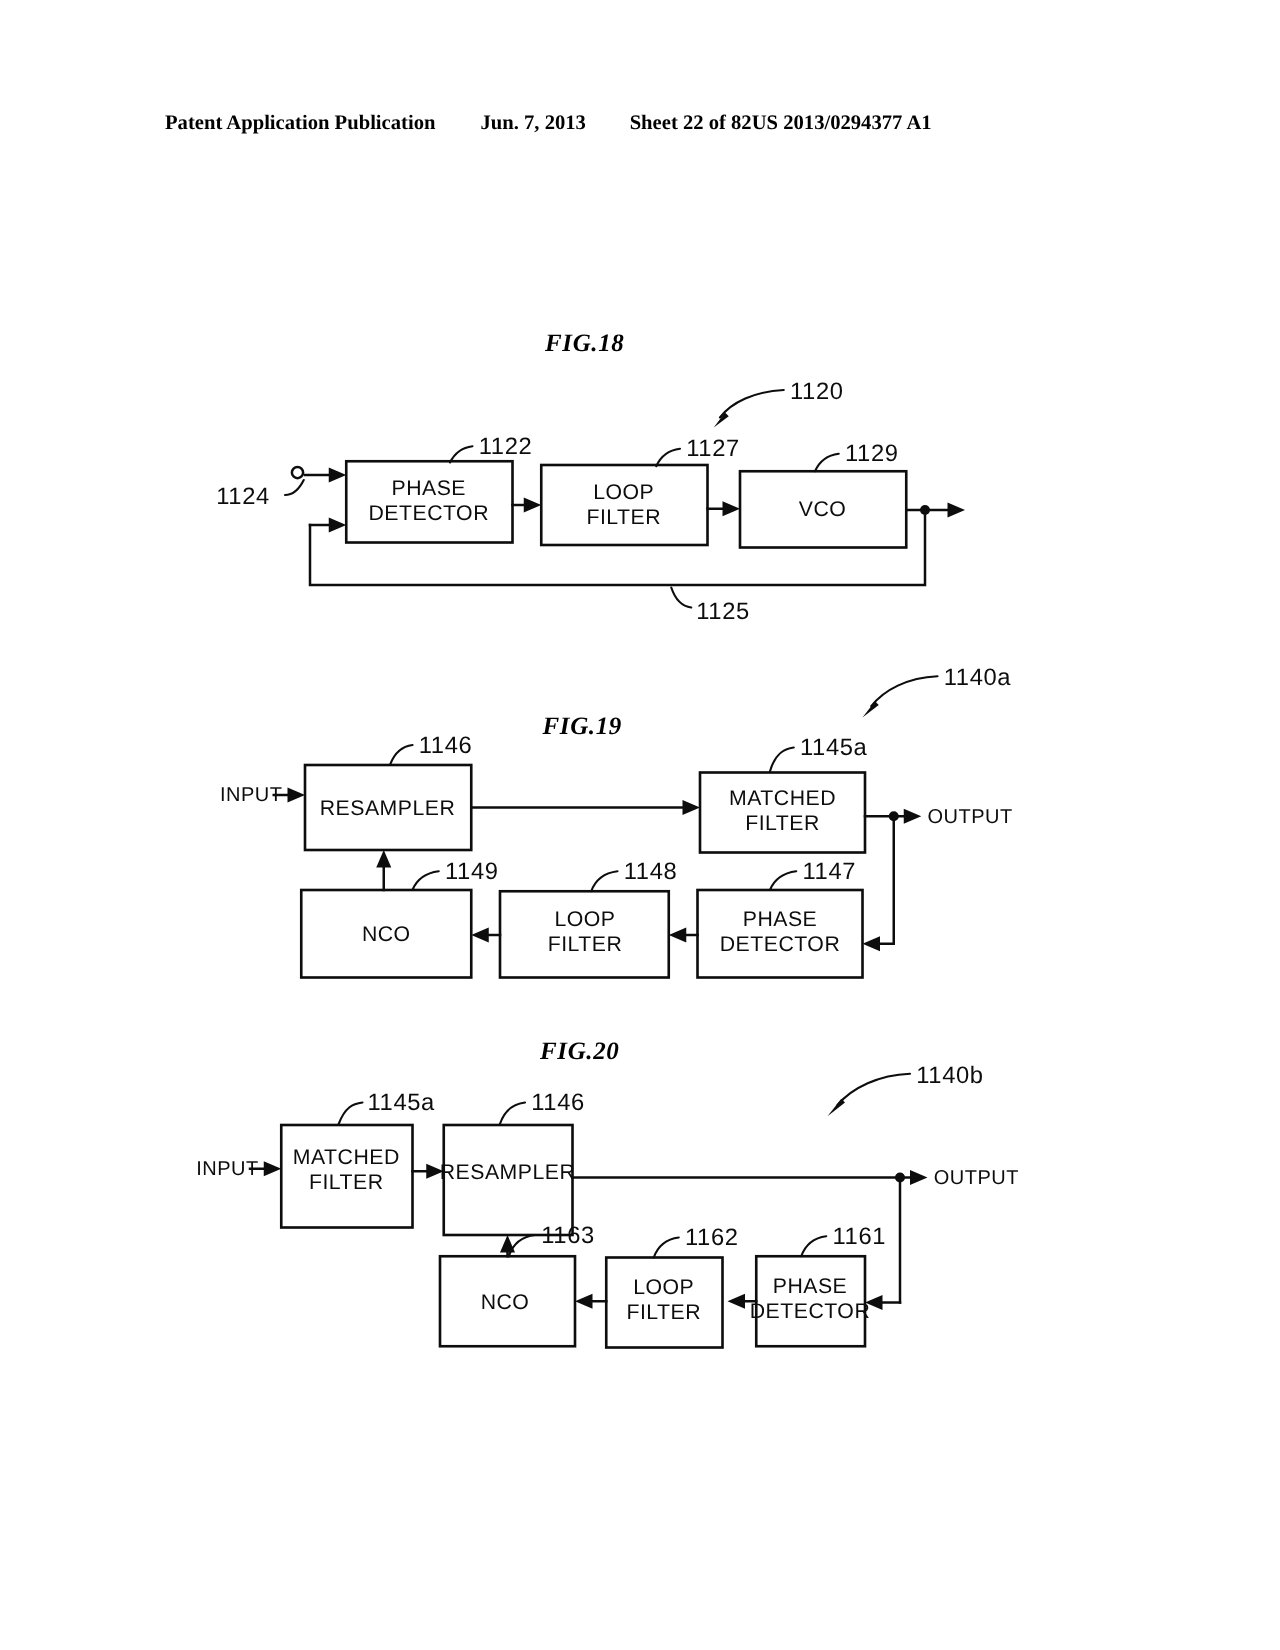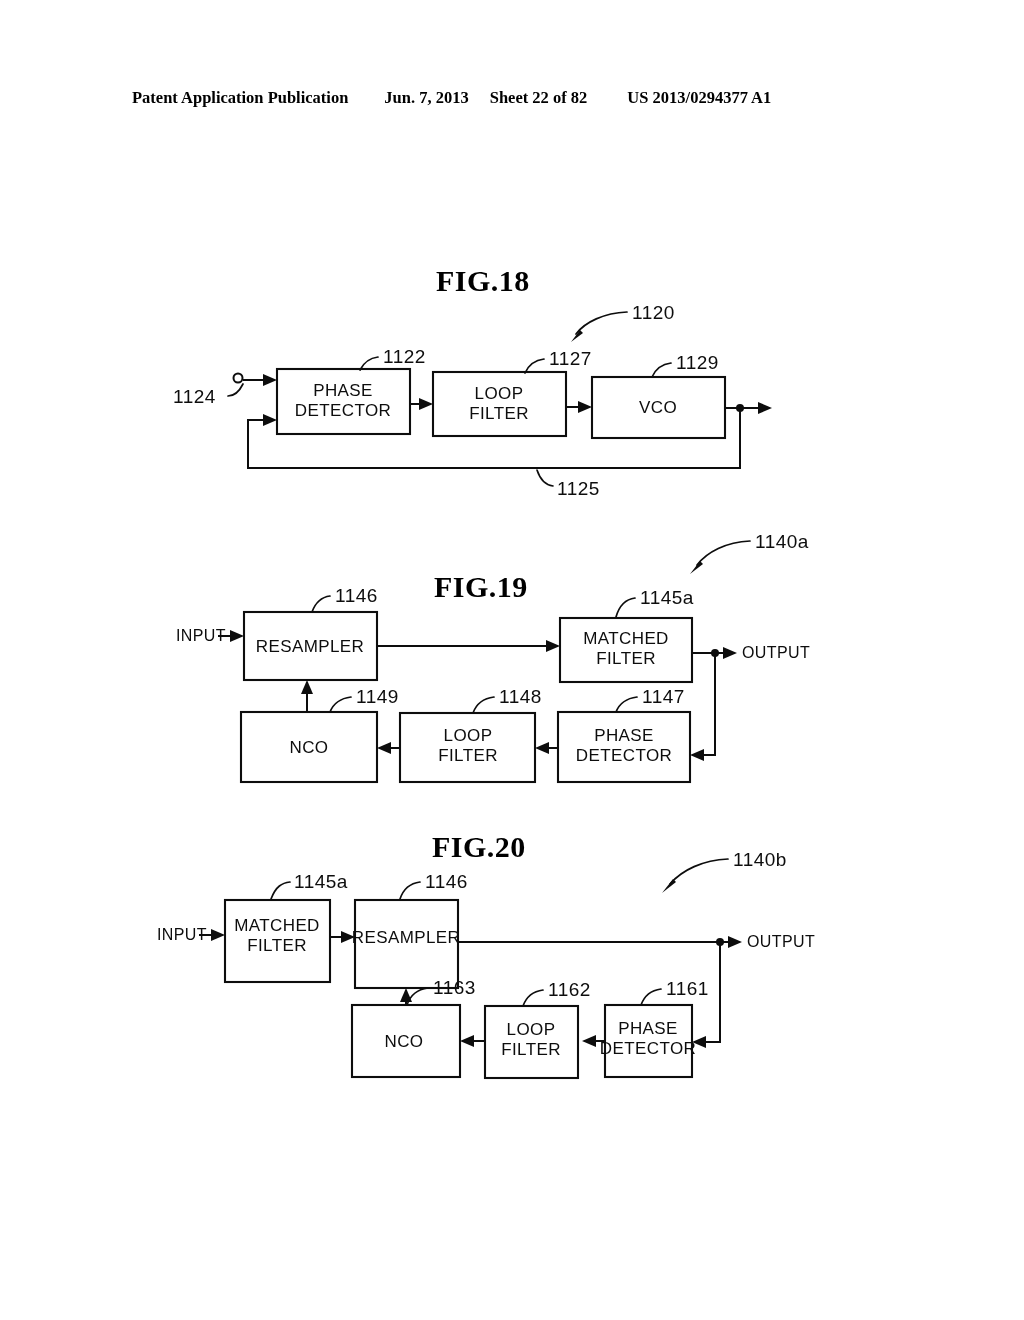--- a/index.html
+++ b/index.html
@@ -26,34 +26,35 @@
     font-family: "Liberation Serif", serif;
     font-weight: bold;
     font-size: 16.5px;
     letter-spacing: 0px;
     white-space: nowrap;
     display: flex;
     align-items: center;
   }
   #page-header .hdr-pub   { }
   #page-header .hdr-date  { margin-left: 36px; }
-  #page-header .hdr-sheet { margin-left: 21px; }
-  #page-header .hdr-pat   { margin-left: 40px; }
+  #page-header .hdr-sheet { margin-left: 35px; }
+  #page-header .hdr-pat   { }
 
   
   .figure {
     position: absolute;
     left: 0;
     width: 1024px;
   }
   .fig-title {
     position: absolute;
     font-family: "Liberation Serif", serif;
+    font-style: italic;
     font-weight: bold;
-    font-size: 30px;
+    font-size: 20px;
     letter-spacing: 0.5px;
     white-space: nowrap;
   }
   .fig-svg {
     position: absolute;
     left: 0;
     top: 0;
     overflow: visible;
   }
 

